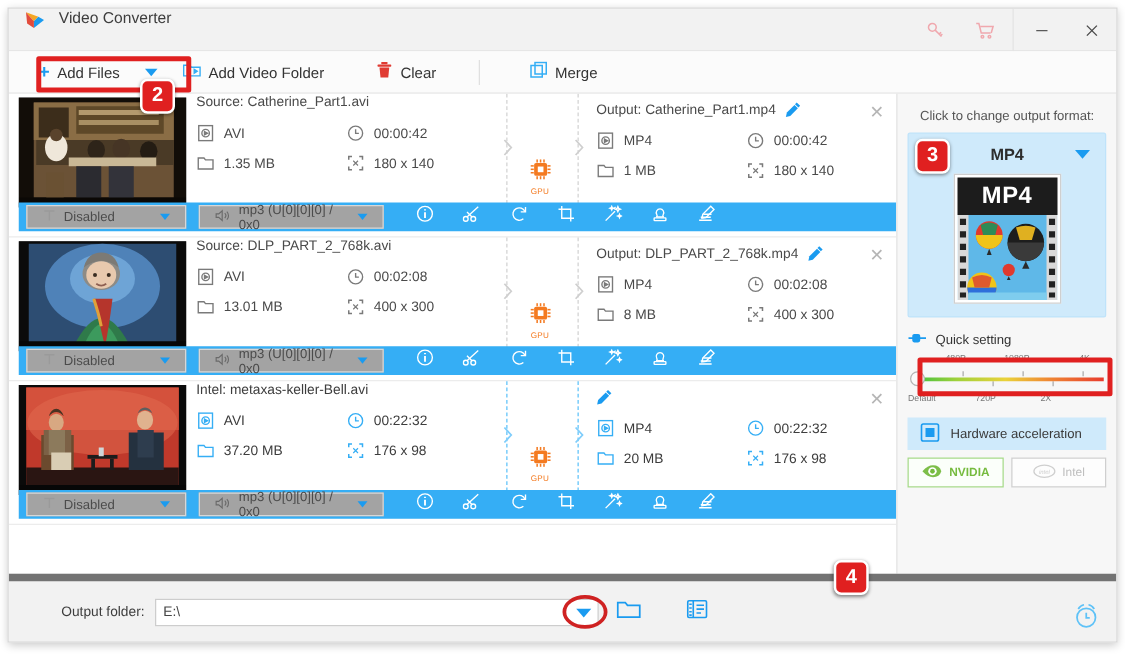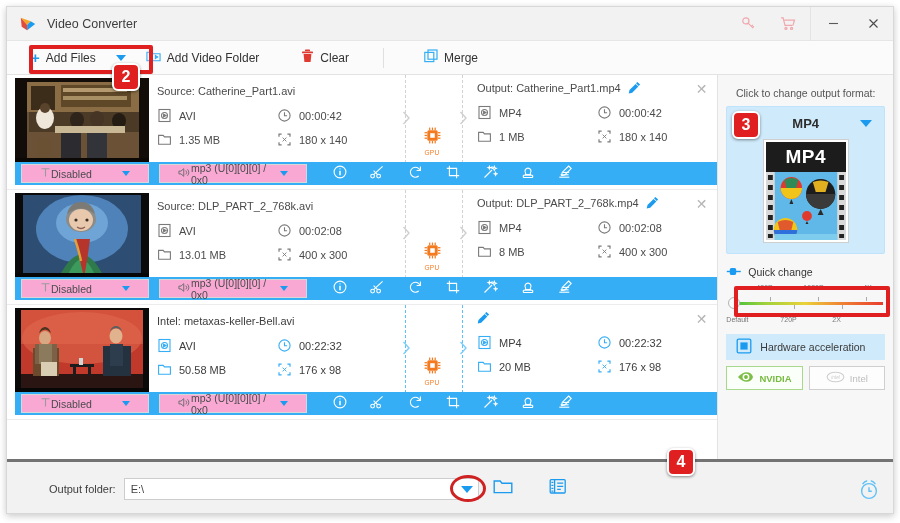--- a/index.html
+++ b/index.html
@@ -14,21 +14,21 @@
     width: 888px; height: 508px;
     background: #f7f7f7;
     border: 1px solid #d8d8d8;
     box-shadow: 0 2px 7px rgba(0,0,0,0.22);
     overflow: hidden;
   }
 
   
   .titlebar {
     height: 34px; background: #f2f2f2;
-    display: flex; align-items: center;
+    display: flex; align-items: flex-start;
     border-bottom: 1px solid #e6e6e6;
     position: relative;
   }
   .app-logo { margin-left: 12px; width: 18px; height: 18px; position: relative; }
   .app-title { margin-left: 10px; font-size: 12.5px; color: #3d3d3d; }
   .tb-right { margin-left: auto; display: flex; align-items: center; height: 34px; }
   .tb-btn {
     width: 40px; height: 34px; display: flex;
     align-items: center; justify-content: center;
   }
@@ -64,21 +64,21 @@
   .thumb {
     position: absolute; left: 8px; top: 3px;
     width: 134px; height: 88px; background: #111;
     overflow: hidden;
   }
   .thumb canvas, .thumb .scene { width: 100%; height: 100%; display: block; }
 
   .info-pane {
     position: absolute; left: 150px; top: 0; right: 0; height: 88px;
   }
-  .src-col { position: absolute; left: 0; top: 10px; width: 250px; }
+  .src-col { position: absolute; left: 0; top: 1px; width: 250px; }
   .out-col { position: absolute; left: 320px; top: 6px; width: 260px; }
   .title-line {
     font-size: 11px; color: #4a4a4a; white-space: nowrap;
     display: flex; align-items: center; gap: 7px;
   }
   .meta-grid {
     margin-top: 11px; display: grid;
     grid-template-columns: 120px 1fr; row-gap: 9px;
   }
   .meta-cell {
@@ -110,23 +110,23 @@
   }
   .pencil { color: #1a9bf0; width: 13px; height: 13px; }
 
   
   .action-bar {
     position: absolute; left: 8px; right: 0; bottom: 4px;
     height: 23px; background: #35aef5;
     display: flex; align-items: center;
   }
   .sel-combo {
-    height: 19px; background: #f9a8d4; border: 1px solid #d7d7d7;
-    display: flex; align-items: center; 
-    font-size: 10.5px; color: #4b4b4b; padding: 0 18px; margin-left: 6px;
+    height: 19px; background: #a3a3a3; border: 1px solid #d7d7d7;
+    display: flex; align-items: center; gap: 6px;
+    font-size: 10.5px; color: #4b4b4b; padding: 0 12px; margin-left: 6px;
   }
   .sel-combo.sub { width: 128px; }
   .sel-combo.aud { width: 148px; margin-left: 10px; }
   .cb-caret {
     margin-left: auto; width: 0; height: 0;
     border-left: 4.5px solid transparent; border-right: 4.5px solid transparent;
     border-top: 5.5px solid #1a9bf0;
   }
   .act-icons { display: flex; align-items: center; gap: 23px; margin-left: 26px; }
   .act-icons svg { color: #ffffff; }
@@ -196,21 +196,21 @@
     flex: 1; height: 24px; display: flex; align-items: center;
     justify-content: center; gap: 5px; font-size: 9.5px;
     border: 1px solid #cfcfcf; background: #fdfdfd;
   }
   .vendor.on { border-color: #a7d98a; background: #fbfffa; }
   .vendor.on .vname { color: #76bb3f; font-weight: bold; }
   .vendor.off .vname { color: #bdbdbd; }
 
   
   .bottom {
-    height: 56px; background: #f2f2f2; border-top: 3px solid #737373;
+    height: 56px; background: #f2f2f2; border-top: 6px solid #737373;
     display: flex; align-items: center; position: relative;
   }
   .out-lbl { margin-left: 42px; font-size: 11px; color: #3d3d3d; }
   .out-input {
     margin-left: 8px; width: 355px; height: 22px;
     background: #fff; border: 1px solid #cdcdcd;
     font-size: 11px; color: #444; padding: 0 22px 0 6px;
     font-family: "Liberation Sans", sans-serif;
   }
   .out-caret-host { position: relative; margin-left: -22px; width: 22px; height: 22px; }
@@ -741,21 +741,21 @@
                 <span class="m-ico"><svg width="15" height="15" viewBox="0 0 15 15" fill="none" stroke="currentColor" stroke-width="1.1">
                       <circle cx="7.5" cy="7.5" r="5.6"></circle>
                       <path d="M7.5 4.3 v3.4 h2.6"></path>
                     </svg></span>
                 <span>00:22:32</span>
               </div>
               <div class="meta-cell">
                 <span class="m-ico"><svg width="15" height="15" viewBox="0 0 15 15" fill="none" stroke="currentColor" stroke-width="1.1">
                       <path d="M1.6 3.4 h4.6 l1.2 1.5 h6 v7.3 h-11.8 z"></path>
                     </svg></span>
-                <span>50.58 MB</span>
+                <span>37.20 MB</span>
               </div>
               <div class="meta-cell">
                 <span class="m-ico"><svg width="15" height="15" viewBox="0 0 15 15" fill="none" stroke="currentColor" stroke-width="1.2">
                       <path d="M2 4.8 V2.2 h2.6 M10.4 2.2 H13 v2.6 M13 10.2 v2.6 h-2.6 M4.6 12.8 H2 v-2.6"></path>
                       <path d="M5.6 5.6 l3.8 3.8 M9.4 5.6 l-3.8 3.8" stroke-width="0.9"></path>
                     </svg></span>
                 <span>176 x 98</span>
               </div>
             </div>
           </div>
@@ -933,21 +933,21 @@
       </div>
 
 
       <div class="quick-head">
         <span>
           <svg width="16" height="9" viewBox="0 0 16 9" fill="none" stroke="#1a9bf0" stroke-width="1.4">
             <path d="M0.8 4.5 h14"></path>
               <rect x="4.5" y="1.8" width="5" height="5.4" rx="1" fill="#1a9bf0"></rect>
           </svg>
         </span>
-        <span>Quick change</span>
+        <span>Quick setting</span>
       </div>
 
       <div class="slider-wrap">
         <div class="slider-top">
           <span style="left:30px">480P</span>
           <span style="left:77px">1080P</span>
           <span style="left:137px">4K</span>
         </div>
         <div class="slider-ticks">
           <i style="left:38px"></i>

